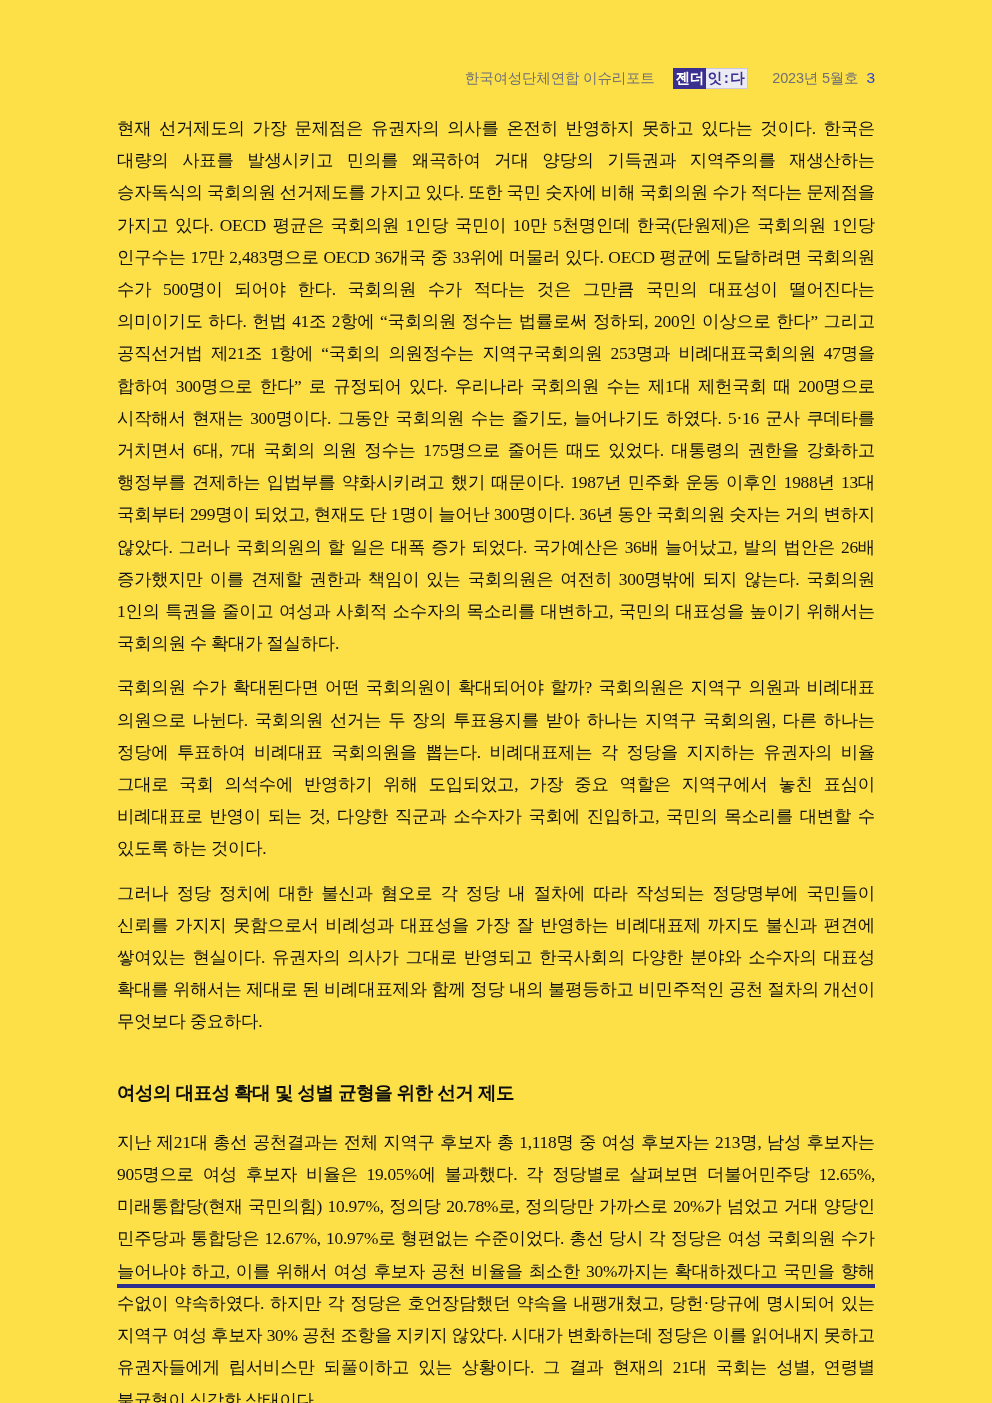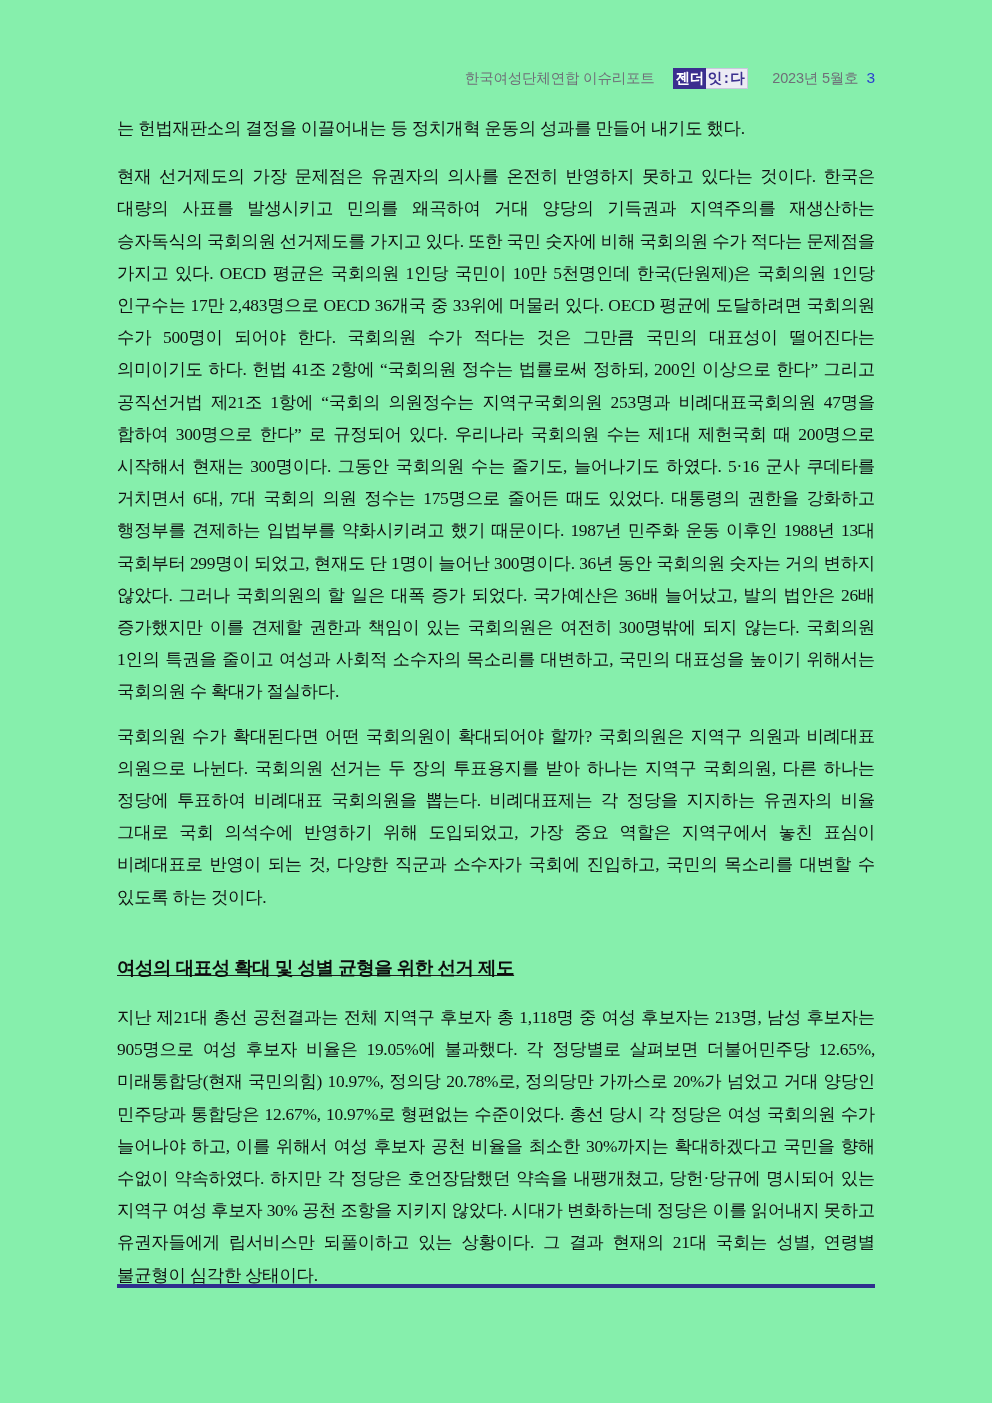--- a/index.html
+++ b/index.html
@@ -15,21 +15,21 @@
     color: #1a1a1a;
     position: relative;
     overflow: hidden;
   }
 
   .page {
     position: absolute;
     top: 0; left: 0;
     width: 992px;
     height: 1403px;
-    background: #86efac;
+    background: #fde047;
   }
 
   
   .running-header {
     position: absolute;
     top: 64px;
     left: 117px;
     width: 758px;
     height: 28px;
     display: flex;
@@ -113,21 +113,20 @@
     font-family: "Liberation Sans", "DejaVu Sans", sans-serif;
     font-size: 18.5px;
     font-weight: bold;
     letter-spacing: -0.5px;
     color: #0d0d0d;
     line-height: 1.2;
   }
   .heading-block {
     margin-top: 44px;
     margin-bottom: 22px;
-    text-decoration: underline;
   }
 
   
   .bottom-rule {
     position: absolute;
     top: 1284px;
     left: 117px;
     width: 758px;
     height: 4px;
     background: #2f2f8e;
@@ -146,26 +145,26 @@
       <span class="bb-right">잇:다</span>
     </span>
 
     <span class="rh-text rh-issue">2023년 5월호</span>
 
     <span class="rh-pageno">3</span>
   </div>
 
   <div class="content">
 
-    <p class="para lead">는 헌법재판소의 결정을 이끌어내는 등 정치개혁 운동의 성과를 만들어 내기도 했다.</p>
 
     <p class="para">현재 선거제도의 가장 문제점은 유권자의 의사를 온전히 반영하지 못하고 있다는 것이다. 한국은 대량의 사표를 발생시키고 민의를 왜곡하여 거대 양당의 기득권과 지역주의를 재생산하는 승자독식의 국회의원 선거제도를 가지고 있다. 또한 국민 숫자에 비해 국회의원 수가 적다는 문제점을 가지고 있다. OECD 평균은 국회의원 1인당 국민이 10만 5천명인데 한국(단원제)은 국회의원 1인당 인구수는 17만 2,483명으로 OECD 36개국 중 33위에 머물러 있다. OECD 평균에 도달하려면 국회의원 수가 500명이 되어야 한다. 국회의원 수가 적다는 것은 그만큼 국민의 대표성이 떨어진다는 의미이기도 하다. 헌법 41조 2항에 “국회의원 정수는 법률로써 정하되, 200인 이상으로 한다” 그리고 공직선거법 제21조 1항에 “국회의 의원정수는 지역구국회의원 253명과 비례대표국회의원 47명을 합하여 300명으로 한다” 로 규정되어 있다. 우리나라 국회의원 수는 제1대 제헌국회 때 200명으로 시작해서 현재는 300명이다. 그동안 국회의원 수는 줄기도, 늘어나기도 하였다. 5·16 군사 쿠데타를 거치면서 6대, 7대 국회의 의원 정수는 175명으로 줄어든 때도 있었다. 대통령의 권한을 강화하고 행정부를 견제하는 입법부를 약화시키려고 했기 때문이다. 1987년 민주화 운동 이후인 1988년 13대 국회부터 299명이 되었고, 현재도 단 1명이 늘어난 300명이다. 36년 동안 국회의원 숫자는 거의 변하지 않았다. 그러나 국회의원의 할 일은 대폭 증가 되었다. 국가예산은 36배 늘어났고, 발의 법안은 26배 증가했지만 이를 견제할 권한과 책임이 있는 국회의원은 여전히 300명밖에 되지 않는다. 국회의원 1인의 특권을 줄이고 여성과 사회적 소수자의 목소리를 대변하고, 국민의 대표성을 높이기 위해서는 국회의원 수 확대가 절실하다.</p>
 
     <p class="para">국회의원 수가 확대된다면 어떤 국회의원이 확대되어야 할까? 국회의원은 지역구 의원과 비례대표 의원으로 나뉜다. 국회의원 선거는 두 장의 투표용지를 받아 하나는 지역구 국회의원, 다른 하나는 정당에 투표하여 비례대표 국회의원을 뽑는다. 비례대표제는 각 정당을 지지하는 유권자의 비율 그대로 국회 의석수에 반영하기 위해 도입되었고, 가장 중요 역할은 지역구에서 놓친 표심이 비례대표로 반영이 되는 것, 다양한 직군과 소수자가 국회에 진입하고, 국민의 목소리를 대변할 수 있도록 하는 것이다.</p>
 
+    <p class="para">그러나 정당 정치에 대한 불신과 혐오로 각 정당 내 절차에 따라 작성되는 정당명부에 국민들이 신뢰를 가지지 못함으로서 비례성과 대표성을 가장 잘 반영하는 비례대표제 까지도 불신과 편견에 쌓여있는 현실이다. 유권자의 의사가 그대로 반영되고 한국사회의 다양한 분야와 소수자의 대표성 확대를 위해서는 제대로 된 비례대표제와 함께 정당 내의 불평등하고 비민주적인 공천 절차의 개선이 무엇보다 중요하다.</p>
 
     <div class="heading-block">
       <h2 class="section-heading">여성의 대표성 확대 및 성별 균형을 위한 선거 제도</h2>
     </div>
 
     <p class="para">지난 제21대 총선 공천결과는 전체 지역구 후보자 총 1,118명 중 여성 후보자는 213명, 남성 후보자는 905명으로 여성 후보자 비율은 19.05%에 불과했다. 각 정당별로 살펴보면 더불어민주당 12.65%, 미래통합당(현재 국민의힘) 10.97%, 정의당 20.78%로, 정의당만 가까스로 20%가 넘었고 거대 양당인 민주당과 통합당은 12.67%, 10.97%로 형편없는 수준이었다. 총선 당시 각 정당은 여성 국회의원 수가 늘어나야 하고, 이를 위해서 여성 후보자 공천 비율을 최소한 30%까지는 확대하겠다고 국민을 향해 수없이 약속하였다. 하지만 각 정당은 호언장담했던 약속을 내팽개쳤고, 당헌·당규에 명시되어 있는 지역구 여성 후보자 30% 공천 조항을 지키지 않았다. 시대가 변화하는데 정당은 이를 읽어내지 못하고 유권자들에게 립서비스만 되풀이하고 있는 상황이다. 그 결과 현재의 21대 국회는 성별, 연령별 불균형이 심각한 상태이다.</p>
 
   </div>
 
   <div class="bottom-rule"></div>

